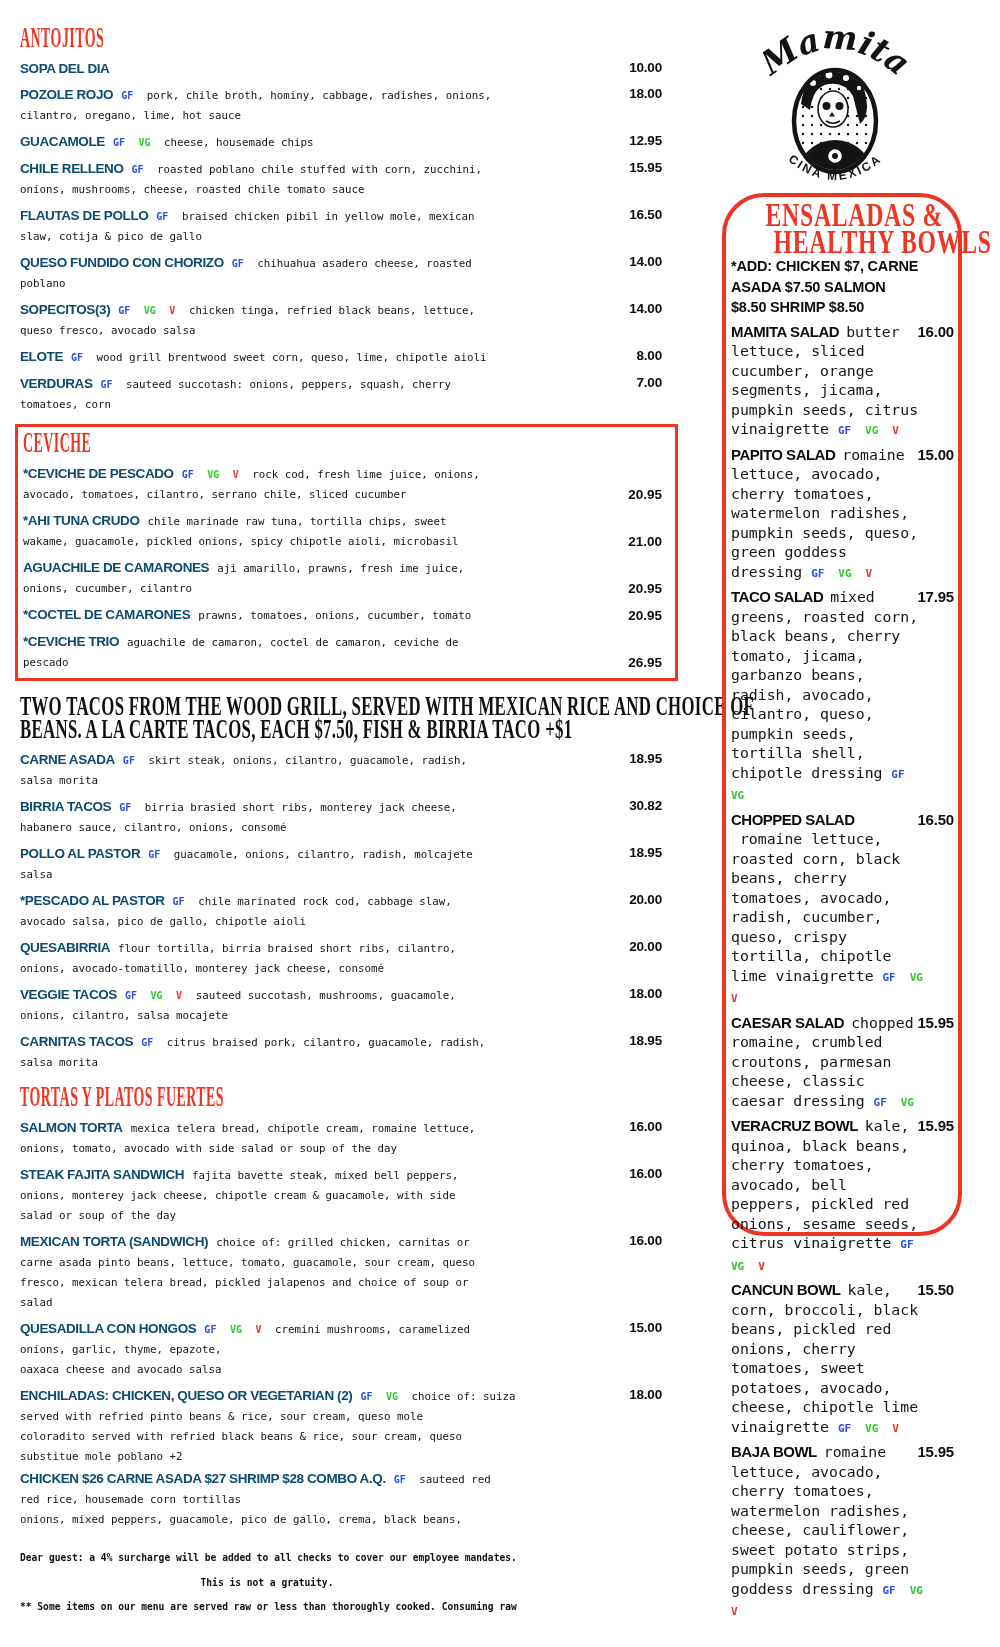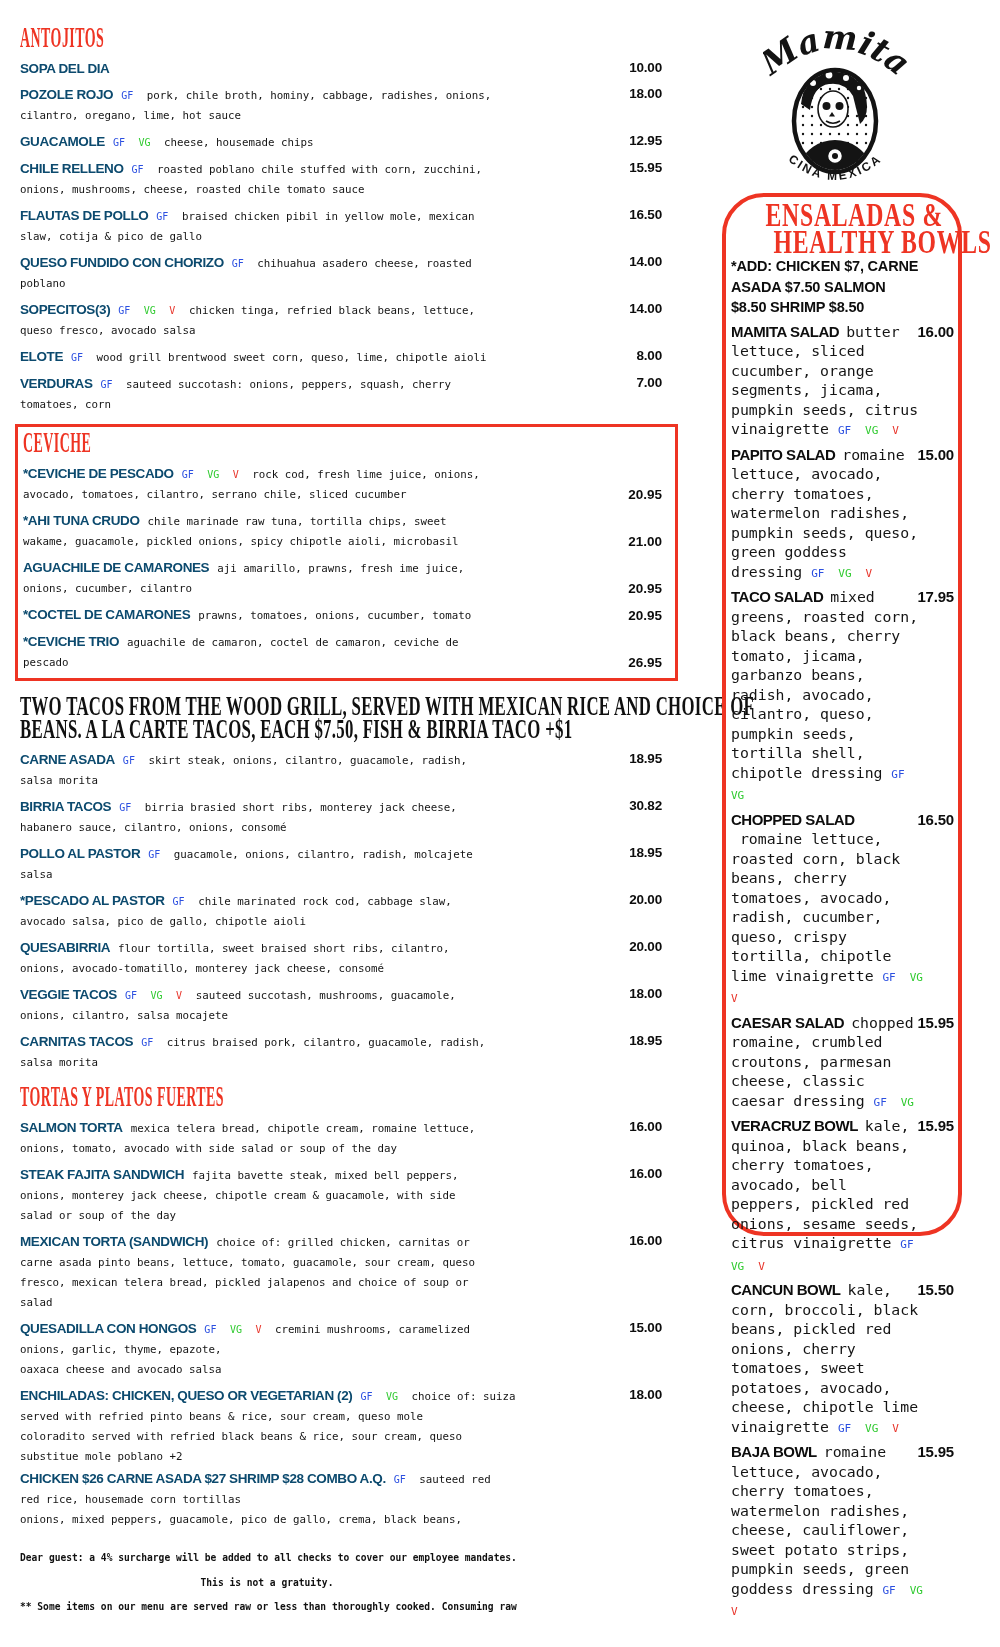--- a/index.html
+++ b/index.html
@@ -16,21 +16,21 @@
   .blk-line{height:23px;}
   .blk-line span{display:inline-block;transform:scaleX(0.60);transform-origin:0 50%;
     font-family:"Liberation Serif",serif;font-weight:bold;font-size:28px;line-height:23px;
     letter-spacing:0.5px;white-space:nowrap;color:#101010;}
 
   .item{position:relative;margin-top:5px;line-height:20px;}
   .item.tight{margin-top:1px;}
   .item .name{font-weight:bold;font-size:13.5px;letter-spacing:-0.4px;margin-right:8px;color:#0c4a6e;}
   .desc{font-family:"DejaVu Sans Mono",monospace;font-size:10.8px;color:#141414;}
   .dline{display:block;font-family:"DejaVu Sans Mono",monospace;font-size:10.8px;color:#141414;}
-  .badge{font-family:"DejaVu Sans Mono",monospace;font-weight:normal;font-size:10px;margin-right:7px;margin-top:28px;}
+  .badge{font-family:"DejaVu Sans Mono",monospace;font-weight:bold;font-size:10px;margin-right:7px;margin-top:28px;}
   .b-GF{color:var(--gf);} .b-VG{color:var(--vg);} .b-V{color:var(--v);}
   .price{float:right;font-weight:bold;font-size:13.5px;letter-spacing:-0.2px;color:#0d0d0d;}
   .price-b{position:absolute;right:0;bottom:0;font-weight:bold;font-size:13.5px;color:#0d0d0d;}
   .item.pb{padding-right:46px;}
 
   .cevbox{border:3px solid var(--red);margin:9px -16px 4px -5px;padding:0 13px 5px 5px;}
   .cevbox .sec-title{margin-top:2px;}
 
   .footer{margin-top:16px;width:494px;text-align:center;font-family:"DejaVu Sans Mono",monospace;
     font-weight:bold;font-size:9.6px;line-height:24.6px;white-space:nowrap;color:#101010;}
@@ -79,21 +79,21 @@
         </div>
         <div class="section">
           <div class="blk-title">
             <div class="blk-line"><span>TWO TACOS FROM THE WOOD GRILL, SERVED WITH MEXICAN RICE AND CHOICE OF</span></div>
             <div class="blk-line"><span>BEANS. A LA CARTE TACOS, EACH $7.50, FISH &amp; BIRRIA TACO +$1</span></div>
           </div>
           <div class="item"><span class="price">18.95</span><span class="name">CARNE ASADA</span><span class="badge b-GF">GF</span><span class="desc"> skirt steak, onions, cilantro, guacamole, radish,</span><div class="dline"><span class="desc">salsa morita</span></div></div>
           <div class="item"><span class="price">30.82</span><span class="name">BIRRIA TACOS</span><span class="badge b-GF">GF</span><span class="desc"> birria brasied short ribs, monterey jack cheese,</span><div class="dline"><span class="desc">habanero sauce, cilantro, onions, consomé</span></div></div>
           <div class="item"><span class="price">18.95</span><span class="name">POLLO AL PASTOR</span><span class="badge b-GF">GF</span><span class="desc"> guacamole, onions, cilantro, radish, molcajete</span><div class="dline"><span class="desc">salsa</span></div></div>
           <div class="item"><span class="price">20.00</span><span class="name">*PESCADO AL PASTOR</span><span class="badge b-GF">GF</span><span class="desc"> chile marinated rock cod, cabbage slaw,</span><div class="dline"><span class="desc">avocado salsa, pico de gallo, chipotle aioli</span></div></div>
-          <div class="item"><span class="price">20.00</span><span class="name">QUESABIRRIA</span><span class="desc">flour tortilla, sweet braised short ribs, cilantro,</span><div class="dline"><span class="desc">onions, avocado-tomatillo, monterey jack cheese, consomé</span></div></div>
+          <div class="item"><span class="price">20.00</span><span class="name">QUESABIRRIA</span><span class="desc">flour tortilla, birria braised short ribs, cilantro,</span><div class="dline"><span class="desc">onions, avocado-tomatillo, monterey jack cheese, consomé</span></div></div>
           <div class="item"><span class="price">18.00</span><span class="name">VEGGIE TACOS</span><span class="badge b-GF">GF</span><span class="desc"> </span><span class="badge b-VG">VG</span><span class="desc"> </span><span class="badge b-V">V</span><span class="desc"> sauteed succotash, mushrooms, guacamole,</span><div class="dline"><span class="desc">onions, cilantro, salsa mocajete</span></div></div>
           <div class="item"><span class="price">18.95</span><span class="name">CARNITAS TACOS</span><span class="badge b-GF">GF</span><span class="desc"> citrus braised pork, cilantro, guacamole, radish,</span><div class="dline"><span class="desc">salsa morita</span></div></div>
         </div>
         <div class="section">
           <div class="sec-title"><span>TORTAS Y PLATOS FUERTES</span></div>
           <div class="item"><span class="price">16.00</span><span class="name">SALMON TORTA</span><span class="desc">mexica telera bread, chipotle cream, romaine lettuce,</span><div class="dline"><span class="desc">onions, tomato, avocado with side salad or soup of the day</span></div></div>
           <div class="item"><span class="price">16.00</span><span class="name">STEAK FAJITA SANDWICH</span><span class="desc">fajita bavette steak, mixed bell peppers,</span><div class="dline"><span class="desc">onions, monterey jack cheese, chipotle cream &amp; guacamole, with side</span></div><div class="dline"><span class="desc">salad or soup of the day</span></div></div>
           <div class="item"><span class="price">16.00</span><span class="name">MEXICAN TORTA (SANDWICH)</span><span class="desc">choice of: grilled chicken, carnitas or</span><div class="dline"><span class="desc">carne asada pinto beans, lettuce, tomato, guacamole, sour cream, queso</span></div><div class="dline"><span class="desc">fresco, mexican telera bread, pickled jalapenos and choice of soup or</span></div><div class="dline"><span class="desc">salad</span></div></div>
           <div class="item"><span class="price">15.00</span><span class="name">QUESADILLA CON HONGOS</span><span class="badge b-GF">GF</span><span class="desc"> </span><span class="badge b-VG">VG</span><span class="desc"> </span><span class="badge b-V">V</span><span class="desc"> cremini mushrooms, caramelized</span><div class="dline"><span class="desc">onions, garlic, thyme, epazote,</span></div><div class="dline"><span class="desc">oaxaca cheese and avocado salsa</span></div></div>
           <div class="item"><span class="price">18.00</span><span class="name">ENCHILADAS: CHICKEN, QUESO OR VEGETARIAN (2)</span><span class="badge b-GF">GF</span><span class="desc"> </span><span class="badge b-VG">VG</span><span class="desc"> choice of: suiza</span><div class="dline"><span class="desc">served with refried pinto beans &amp; rice, sour cream, queso mole</span></div><div class="dline"><span class="desc">coloradito served with refried black beans &amp; rice, sour cream, queso</span></div><div class="dline"><span class="desc">substitue mole poblano +2</span></div></div>

